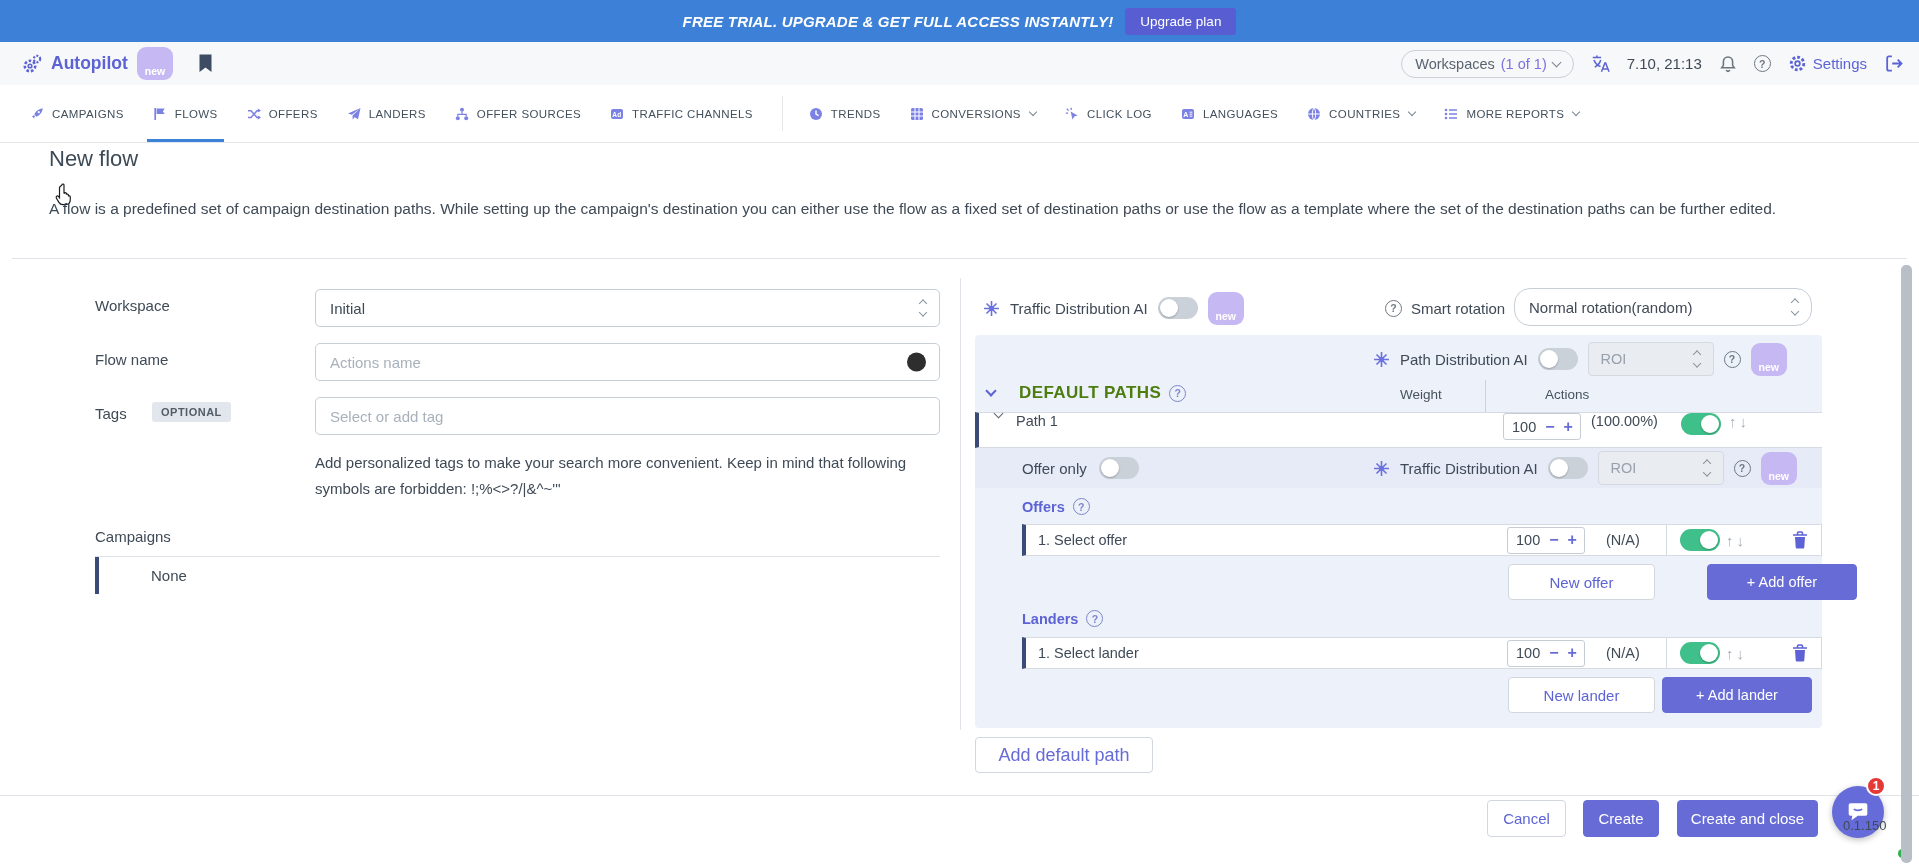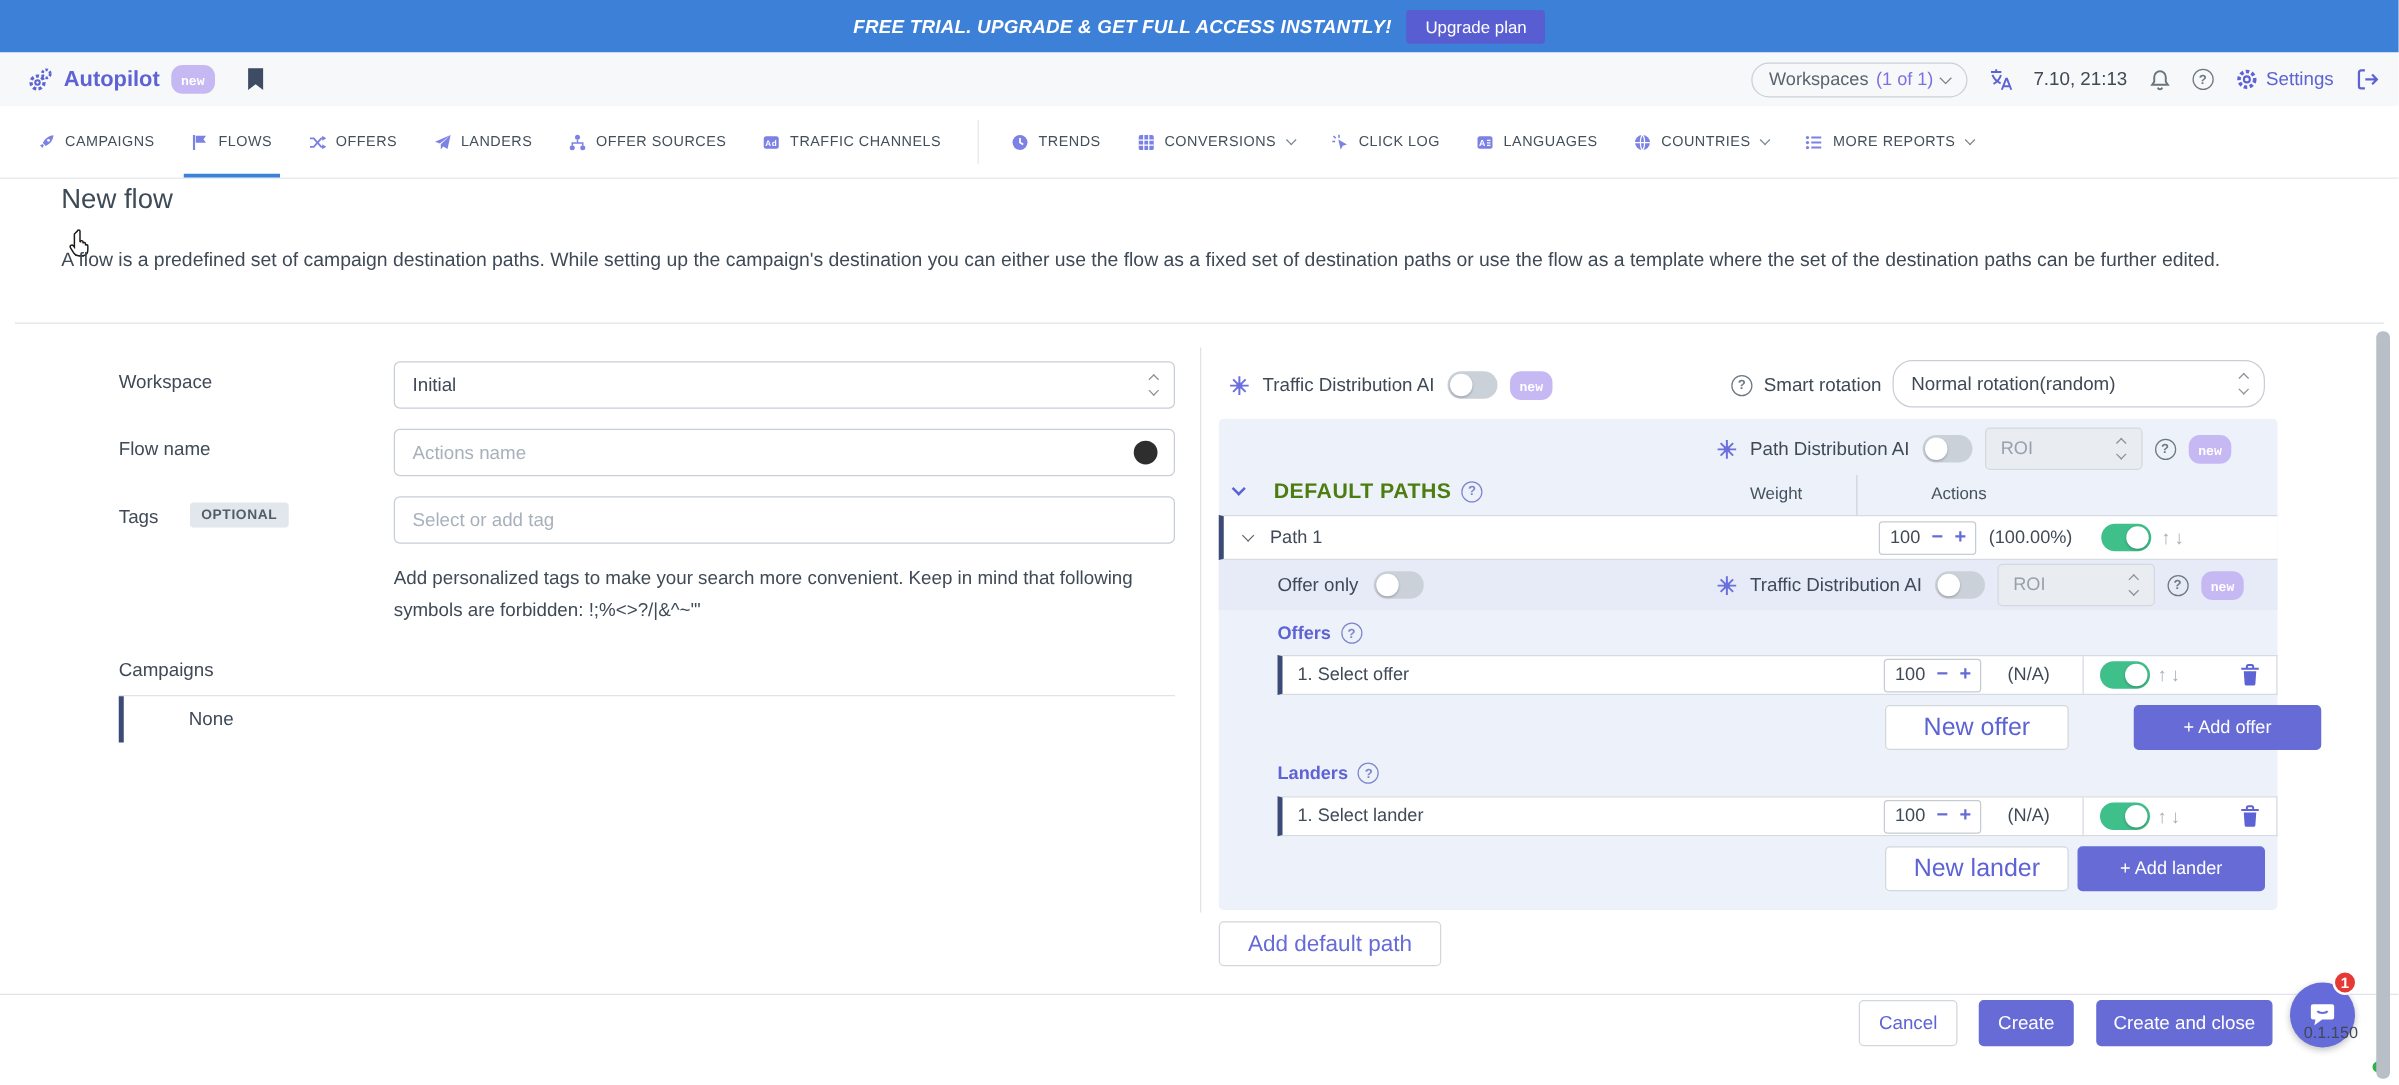--- a/index.html
+++ b/index.html
@@ -13,21 +13,21 @@
   .banner-text { color:#ffffff; font-size:15px; font-weight:bold; letter-spacing:.2px;font-style:italic; }
   .banner-btn { background:#585dd1; color:#fff; font-size:13.5px; border:none; border-radius:3px;
                 padding:6px 15px; cursor:pointer; }
 
   
   .header { position:absolute; left:0; top:42px; width:1919px; height:43px; background:#f6f8f9;
             display:flex; align-items:center; justify-content:space-between; padding:0 16px 0 22px; }
   .h-left { display:flex; align-items:center; gap:9px; }
   .brand { color:#5d63d4; font-size:17.5px; font-weight:bold; }
   .badge-new { background:#c6b8f3; color:#fff; font-size:10.5px; font-weight:bold;
-               padding:8px 8px 3px; border-radius:9px;font-family:Liberation Mono, monospace; }
+               padding:18px 8px 3px; border-radius:9px; }
   .bookmark { margin-left:16px; display:flex; }
   .h-right { display:flex; align-items:center; gap:17px; }
   .ws-pill { display:flex; align-items:center; gap:6px; border:1px solid #c9d0d8; border-radius:16px;
              background:#f6f8f9; padding:5px 13px; font-size:14.5px; cursor:pointer; }
   .ws-label { color:#5a6470; }
   .ws-count { color:#7a72e0; }
   .chev-dn { width:7px; height:7px; border-right:1.6px solid #78828c; border-bottom:1.6px solid #78828c;
              transform:rotate(45deg); margin-top:-3px; }
   .time { font-size:15px; color:#3f4a56; }
   .settings-wrap { display:flex; align-items:center; gap:6px; cursor:pointer; }
@@ -99,38 +99,38 @@
            border-radius:4px; display:flex; align-items:center; padding:0 12px; font-size:14.5px; color:#98a1ab; }
   .dp-head { position:absolute; left:12px; top:48px; display:flex; align-items:center; gap:8px; }
   .dp-title { color:#4d7c0f; font-size:17px; font-weight:bold; letter-spacing:.4px;padding-left:16px; }
   .chev-sec { width:8px; height:8px; border-right:2px solid #5d63d4; border-bottom:2px solid #5d63d4;
               transform:rotate(45deg); margin-top:-4px; }
   .col-head { position:absolute; font-size:13.5px; color:#46525d; }
   .head-vdiv { position:absolute; left:510px; top:45px; width:1px; height:33px; background:#ccd2da; }
 
   .path-row { position:absolute; left:0; top:77px; width:847px; height:36px; background:#fff;
               border-top:1px solid #d6dbe2; border-bottom:1px solid #d6dbe2; border-left:4px solid #3b4a76;
-              display:flex; align-items:center; }
+              display:flex; align-items:flex-start; }
   .chev-row { width:7px; height:7px; border-right:1.7px solid #5b6670; border-bottom:1.7px solid #5b6670;
               transform:rotate(45deg); margin-top:-3px; }
   .wbox { display:flex; align-items:center; gap:9px; width:78px; height:27px; background:#fff;
           border:1px solid #c6ccd4; border-radius:3px; padding:0 8px; }
   .wnum { font-size:14.5px; color:#3f4a56; flex:1; }
   .stp { color:#666bd6; font-size:16px; font-weight:bold; cursor:pointer; line-height:1; }
   .pct { font-size:14.5px; color:#3f4a56; }
   .updown { font-size:15px; color:#a7afb8; letter-spacing:3px; cursor:pointer; }
 
   .offeronly-row { position:absolute; left:0; top:113px; width:847px; height:40px; background:#e6ebf7; }
   .sec-head { position:absolute; display:flex; align-items:center; gap:8px; }
   .sec-title { color:#5d63d4; font-size:14.5px; font-weight:bold; }
   .item-row { position:absolute; left:47px; width:800px; height:32px; background:#fff;
               border:1px solid #d6dbe2; border-left:4px solid #3b4a76; display:flex; align-items:center; }
   .item-vdiv { position:absolute; left:640px; top:0; width:1px; height:30px; background:#d6dbe2; }
   .trash { width:16px; height:18px; }
-  .btn-ghost { background:#fff; border:1px solid #d2d7de; border-radius:4px; color:#5d63d4; font-size:20px;
+  .btn-ghost { background:#fff; border:1px solid #d2d7de; border-radius:4px; color:#5d63d4; font-size:15px;
                cursor:pointer; }
   .btn-solid { background:#666bd6; border:1px solid #666bd6; border-radius:4px; color:#fff; font-size:14.5px;
                cursor:pointer; }
   .panel-btn { position:absolute; height:36px; display:flex; align-items:center; justify-content:center; }
 
   .add-path-btn { position:absolute; left:975px; top:737px; width:178px; height:36px; background:#fff;
                border:1px solid #d2d7de; border-radius:4px; color:#666bd6; font-size:18px; cursor:pointer; }
 
   
   .footer-btn { position:absolute; top:800px; height:37px; border-radius:4px; font-size:15px; cursor:pointer;

